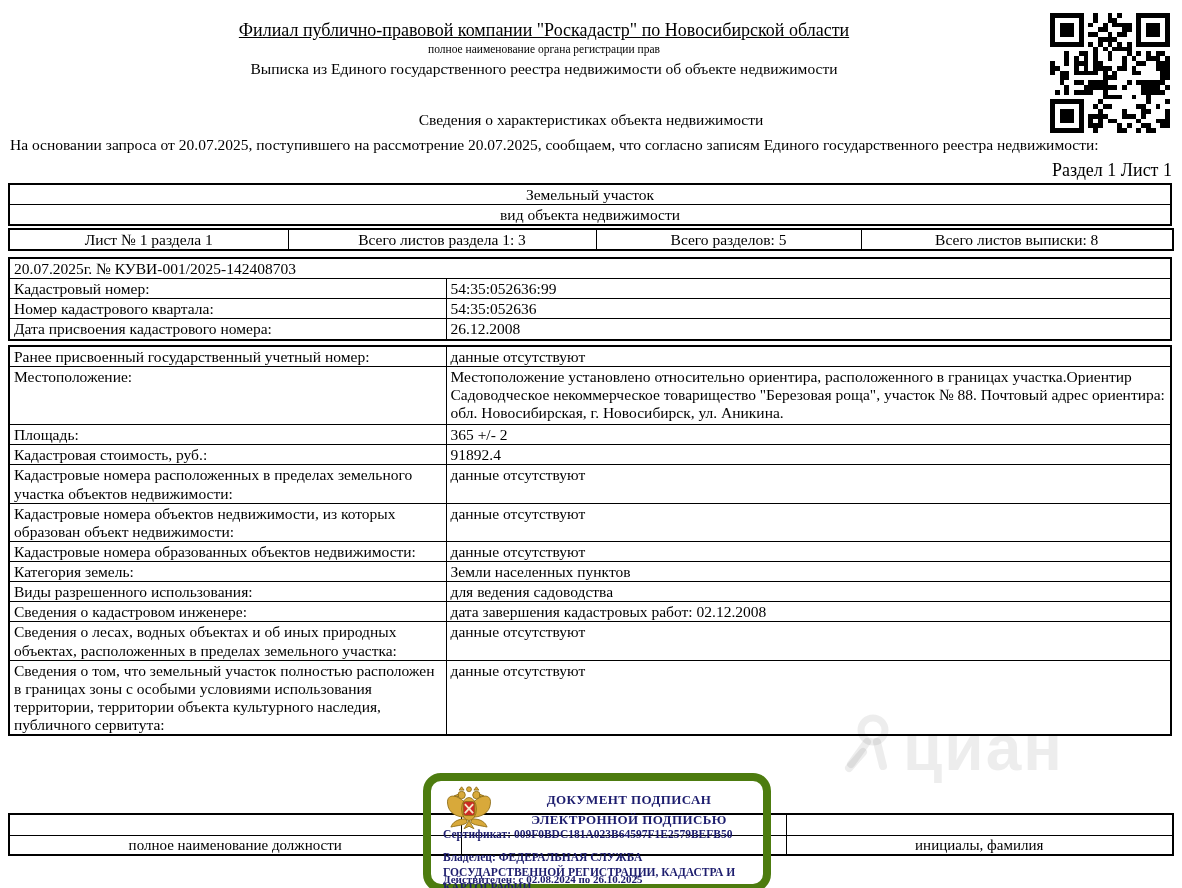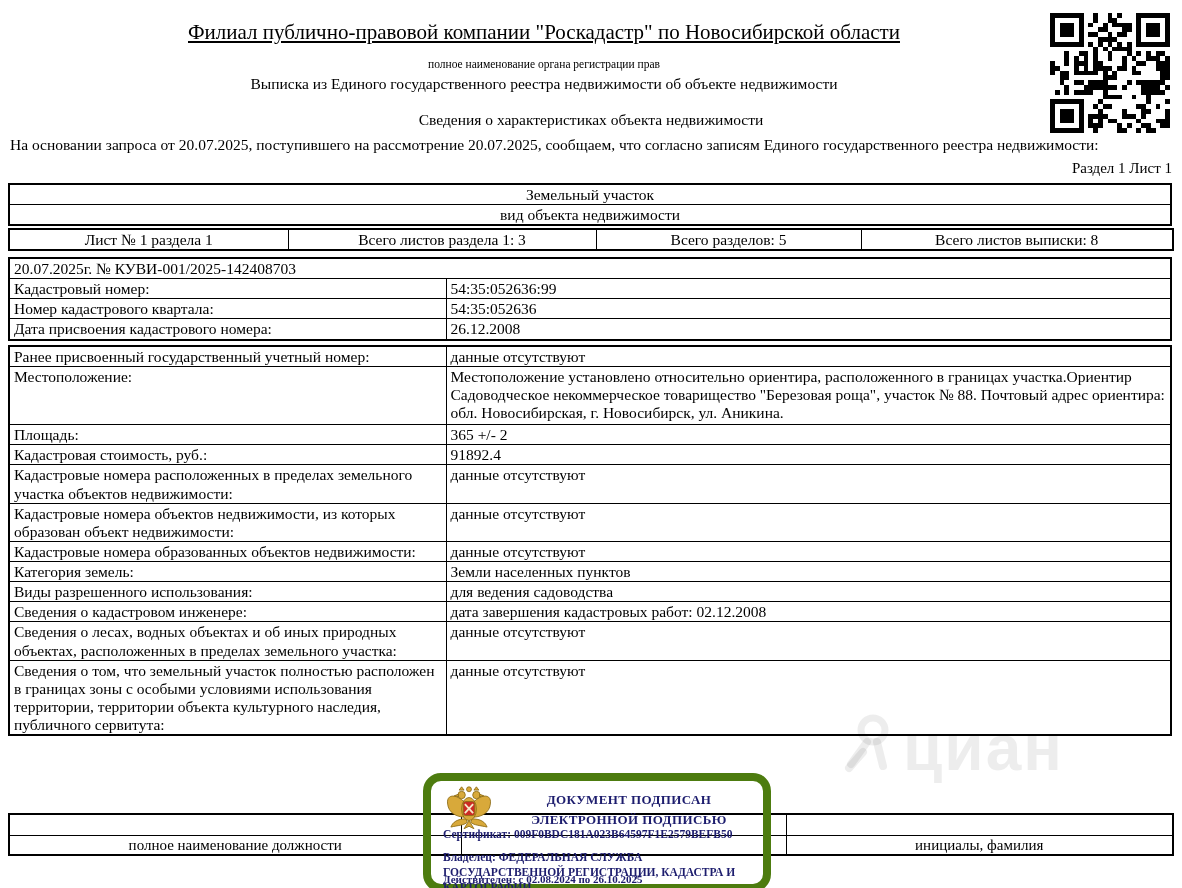--- a/index.html
+++ b/index.html
@@ -3,26 +3,26 @@
 <meta charset="utf-8">
 <style>
   html,body{margin:0;padding:0;background:#fff;}
   .page{
     position:relative;width:1182px;height:888px;background:#fff;
     font-family:"Liberation Serif", serif;color:#000;overflow:hidden;
   }
   .abs{position:absolute;}
   
   .header-block{top:20px;left:8px;width:1072px;text-align:center;}
-  .org-name{font-size:21px;text-decoration:underline;}
-  .org-caption{font-size:11.5px;margin-top:13px;}
+  .org-name{font-size:18px;text-decoration:underline;}
+  .org-caption{font-size:11.5px;margin-top:2px;}
   .doc-title{font-size:15.5px;margin-top:5px;}
   .section-title{top:111px;left:0;width:1182px;text-align:center;font-size:15.5px;}
   .basis-line{top:136px;left:10px;width:1164px;font-size:15.5px;}
-  .section-sheet{top:160px;right:10px;font-size:15px;text-align:right;}
+  .section-sheet{top:160px;right:10px;font-size:18px;text-align:right;}
   
   table{border-collapse:collapse;table-layout:fixed;width:1164px;background:transparent;}
   .doc-table{left:8px;}
   td{border:1.5px solid #000;font-size:15.5px;line-height:1.17;
      padding:1px 4px 0 4px;vertical-align:top;overflow:hidden;}
   .doc-table{border:2px solid #000;}
   td.center{text-align:center;padding:1px 2px 0 2px;}
   .t-type{top:183px;}
   .t-sheets{top:228px;}
   .t-request{top:257px;}

